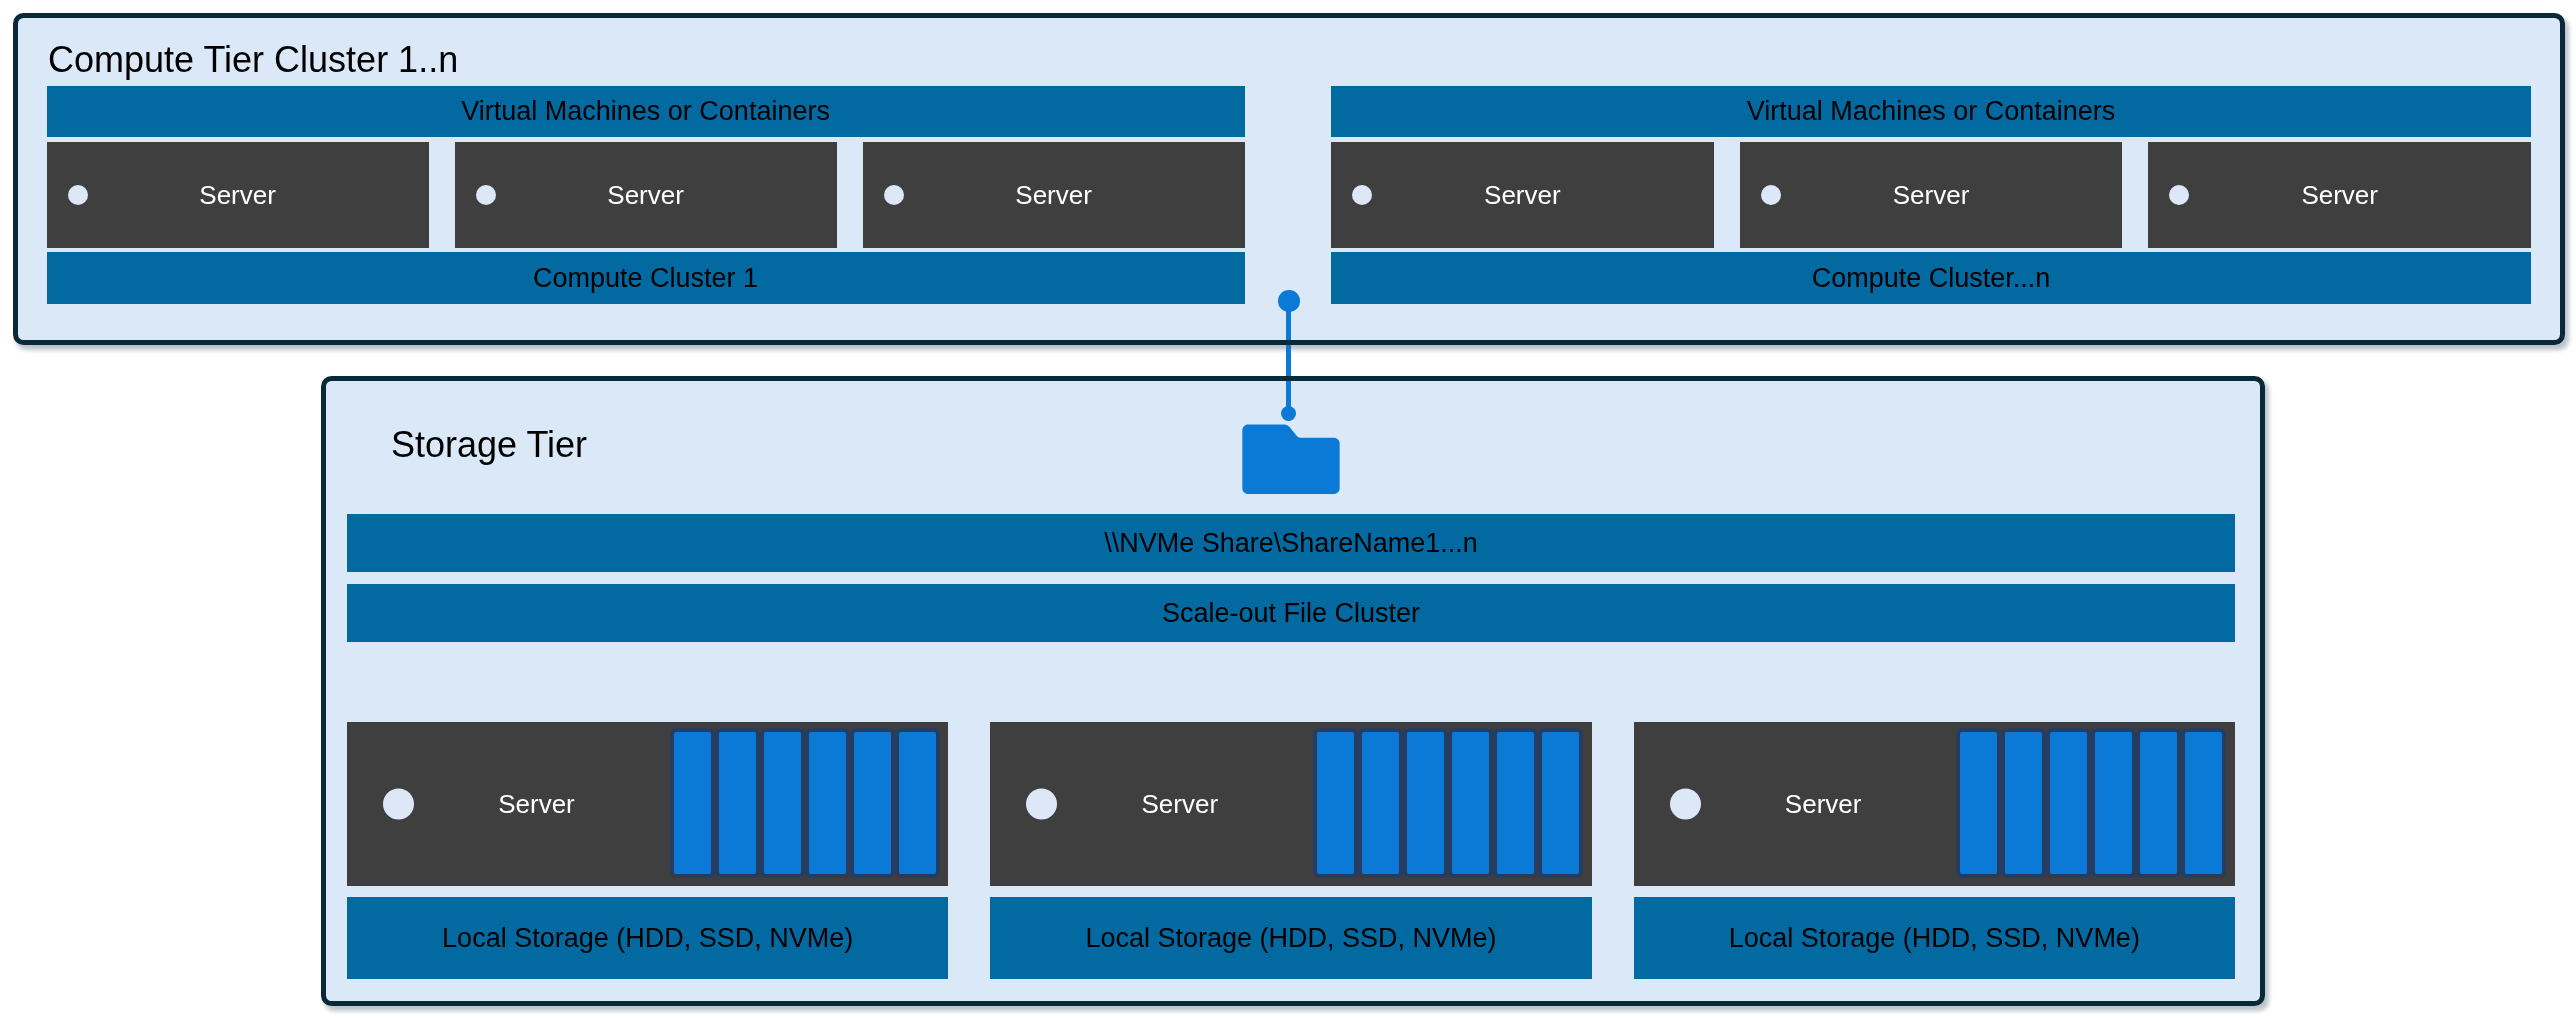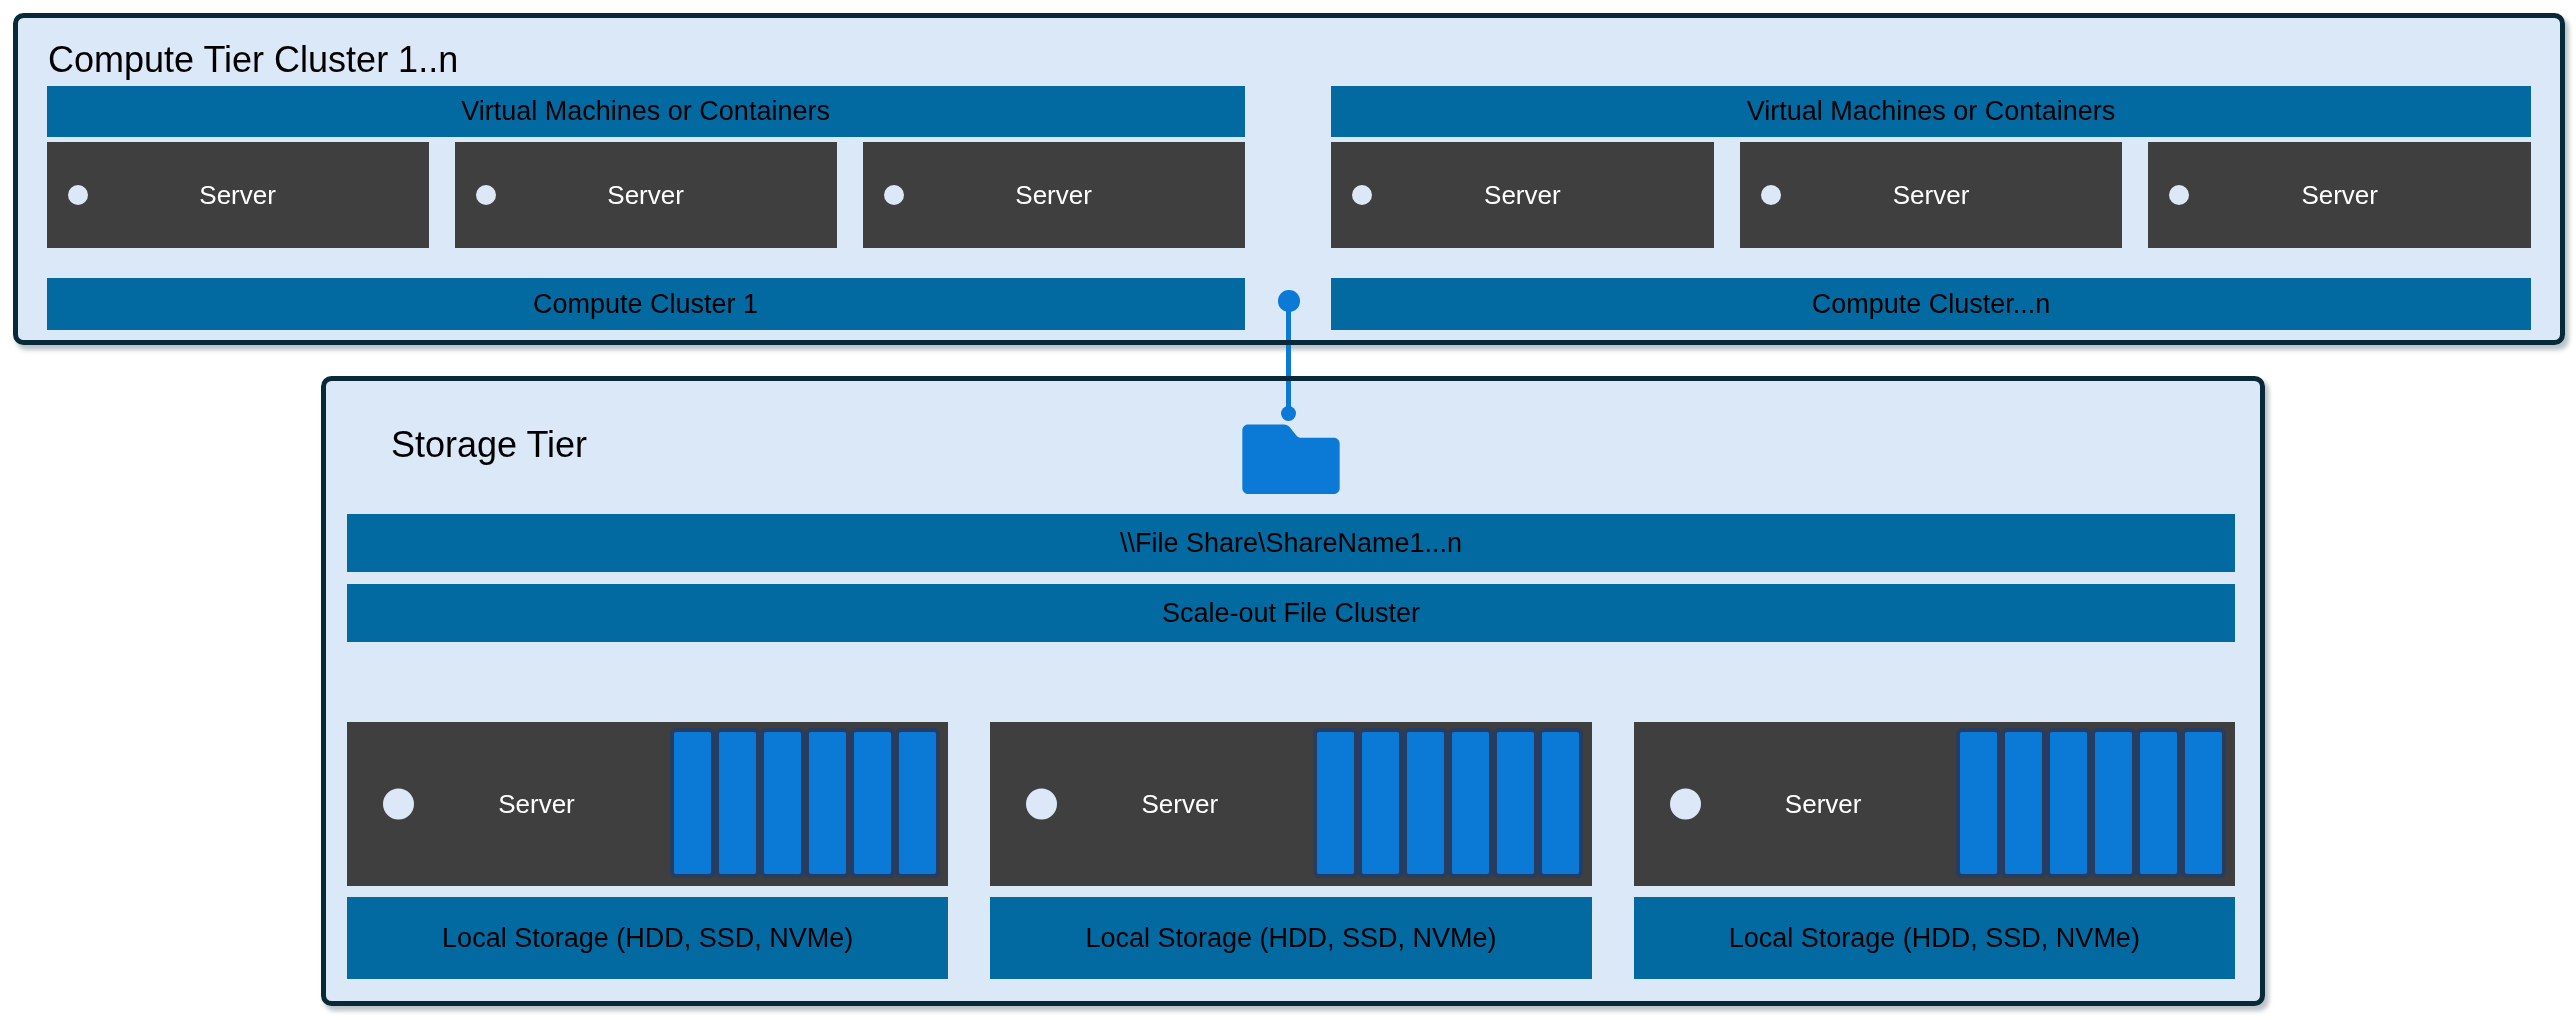--- a/index.html
+++ b/index.html
@@ -19,21 +19,21 @@
   #compute-tier{left:13px;top:13px;width:2552px;height:332px;}
   #storage-tier{left:321px;top:376px;width:1944px;height:630px;}
 
   .cluster{position:absolute;top:68px;height:218px;}
   .graybar{
     position:absolute;left:0;right:0;background:#0369a1;
     display:flex;align-items:center;justify-content:center;
     font-size:27px;color:#000;white-space:nowrap;
   }
   .cluster .vm-bar{top:0;height:51px;}
-  .cluster .footer-bar{top:166px;height:52px;margin-top:26px;}
+  .cluster .footer-bar{top:166px;height:52px;}
   .server-row{position:absolute;left:0;right:0;top:56px;height:106px;display:flex;gap:26px;}
   .server{
     position:relative;flex:1;background:#3f3f3f;
     display:flex;align-items:center;justify-content:center;
   }
   .server .label{color:#ffffff;font-size:26px;white-space:nowrap;}
   .dot-icon{
     position:absolute;border-radius:50%;background:#dce8f8;top:50%;transform:translateY(-50%);
   }
   .server .dot-icon{left:21px;width:20px;height:20px;}
@@ -111,21 +111,21 @@
         <span class="label">Server</span>
       </div>
     </div>
     <div class="graybar footer-bar">Compute Cluster...n</div>
   </div>
 </div>
 
 <div class="tier" id="storage-tier">
   <div class="tier-title" style="left:65px;top:42px;">Storage Tier</div>
 
-  <div class="graybar sbar" id="file-share-bar">\\File Share\ShareName1...n</div>
+  <div class="graybar sbar" id="file-share-bar">\\NVMe Share\ShareName1...n</div>
   <div class="graybar sbar" id="sofs-bar">Scale-out File Cluster</div>
 
   <div class="storage-server-row">
     <div class="storage-server">
       <span class="dot-icon"></span>
       <span class="label">Server</span>
       <div class="disk-array">
         <div class="disk"></div>
           <div class="disk"></div>
           <div class="disk"></div>

